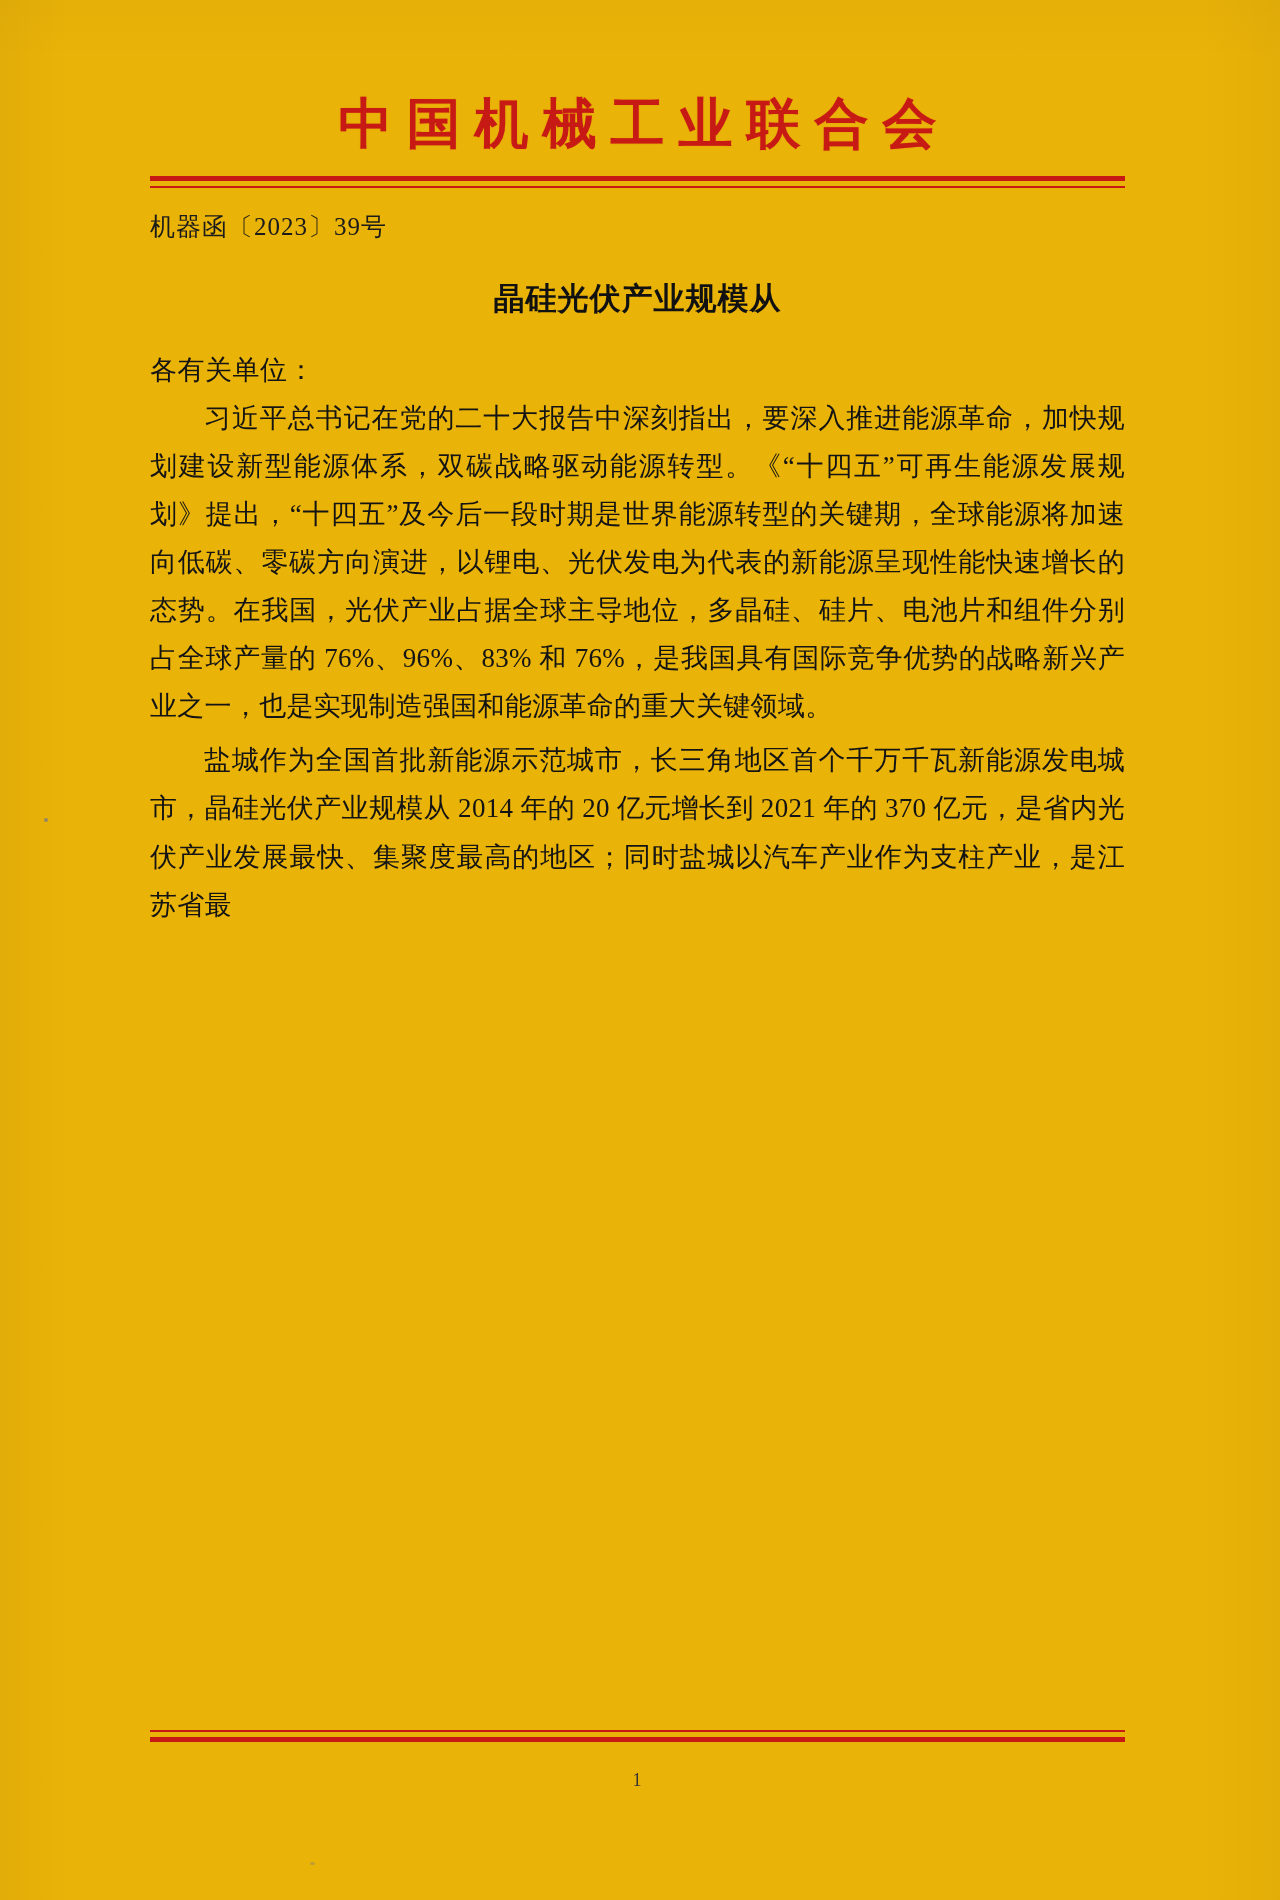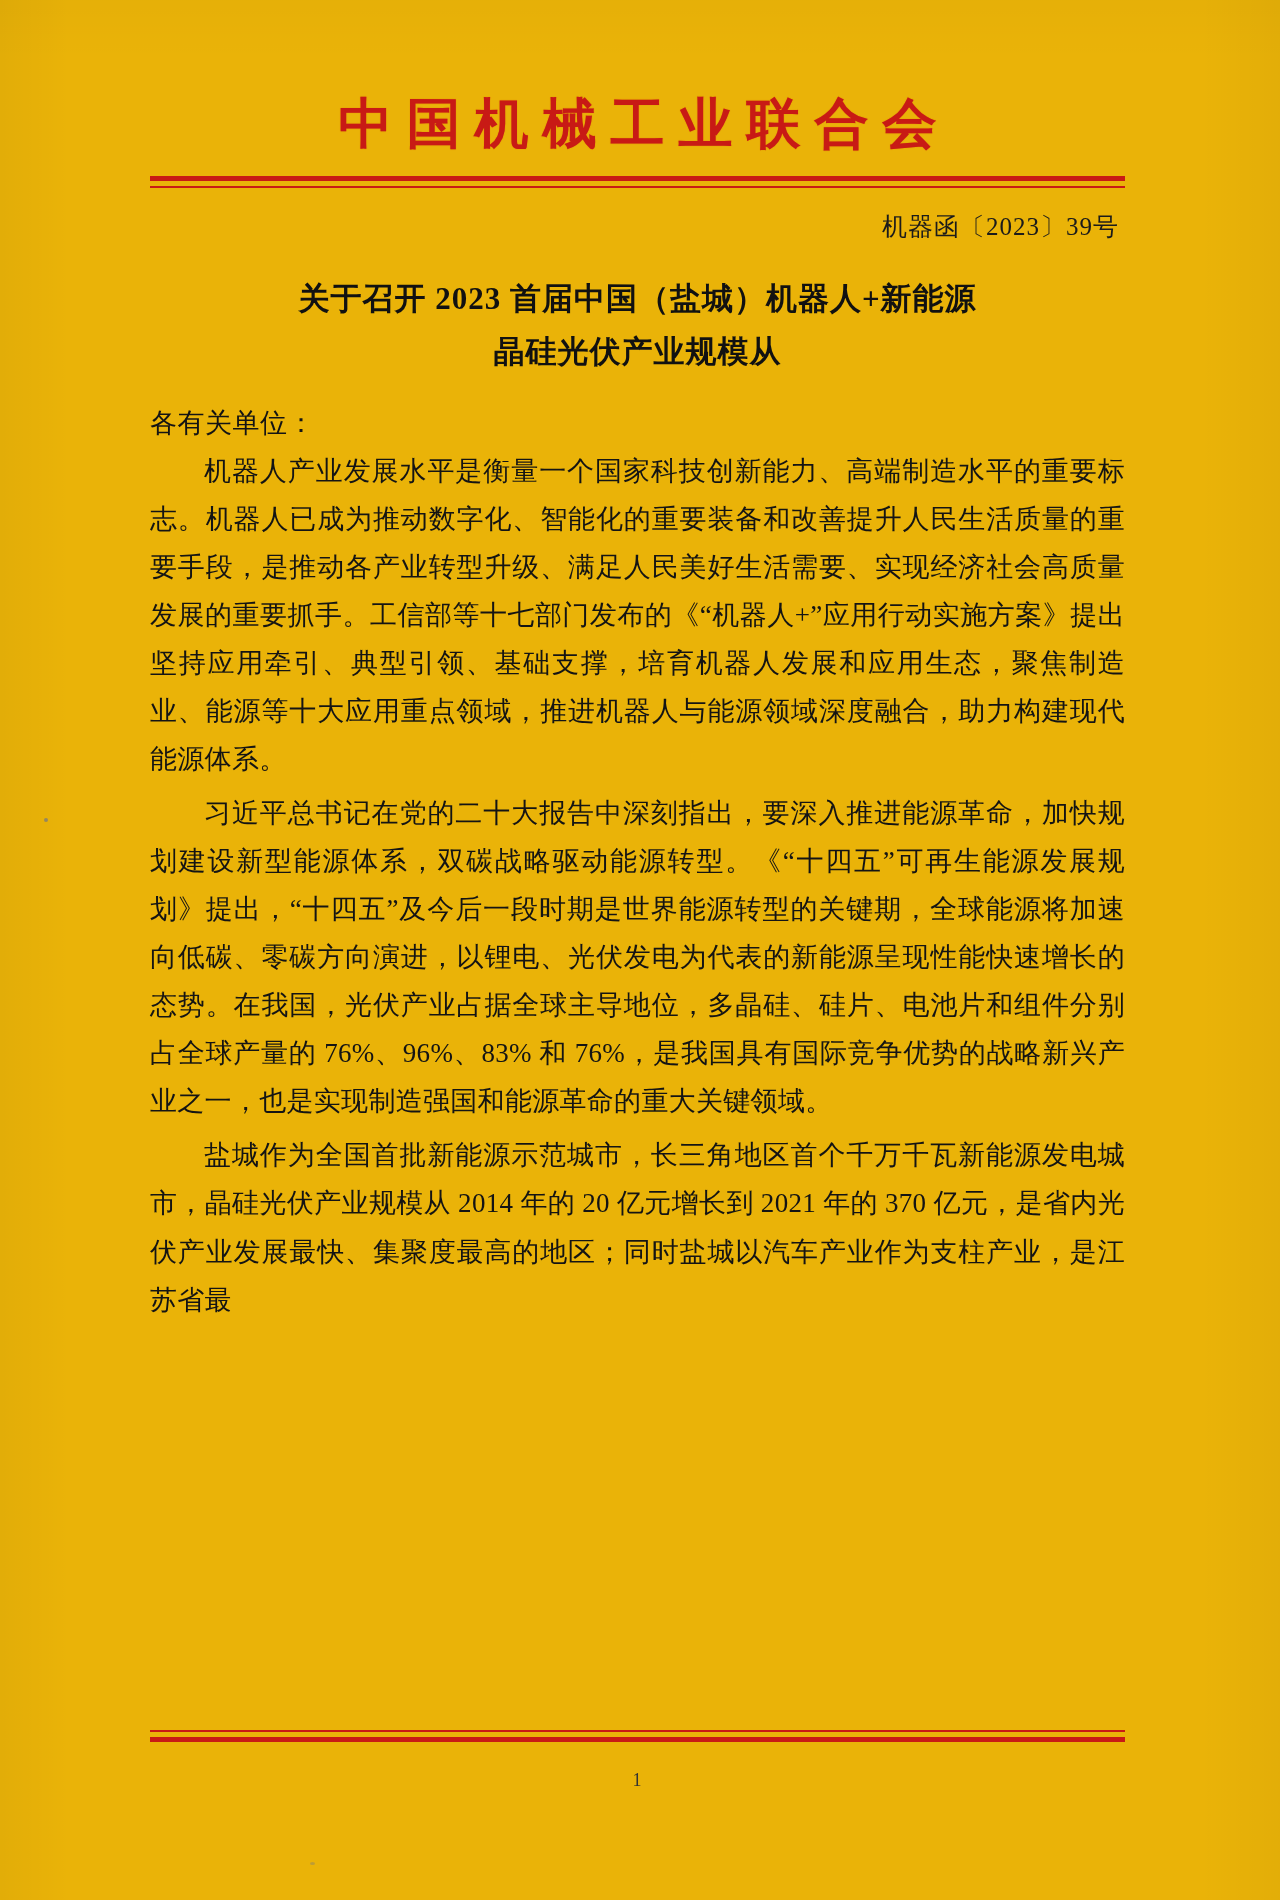--- a/index.html
+++ b/index.html
@@ -56,21 +56,20 @@
     width: 100%;
     margin: 0;
   }
   .rule-thin {
     height: 2px;
     background: #c81a15;
     width: 100%;
     margin-top: 5px;
   }
   .doc-number {
-    text-align: right;
     font-size: 25px;
     color: #1b1b1b;
     margin: 22px 6px 0 0;
     letter-spacing: 1px;
   }
   .title {
     text-align: center;
     font-size: 31px;
     font-weight: 700;
     color: #111;
@@ -138,27 +137,25 @@
   <div class="sheet">
 
     <div class="letterhead">中国机械工业联合会</div>
 
     <div class="rule-thick"></div>
     <div class="rule-thin"></div>
 
     <div class="doc-number">机器函〔2023〕39号</div>
 
     <div class="title">
-      <div>关于召开 2023 首届中国（盐城）机器人+新能源</div>
       <div>晶硅光伏产业规模从</div>
     </div>
 
     <div class="salutation">各有关单位：</div>
 
-    <p class="para">机器人产业发展水平是衡量一个国家科技创新能力、高端制造水平的重要标志。机器人已成为推动数字化、智能化的重要装备和改善提升人民生活质量的重要手段，是推动各产业转型升级、满足人民美好生活需要、实现经济社会高质量发展的重要抓手。工信部等十七部门发布的《“机器人+”应用行动实施方案》提出坚持应用牵引、典型引领、基础支撑，培育机器人发展和应用生态，聚焦制造业、能源等十大应用重点领域，推进机器人与能源领域深度融合，助力构建现代能源体系。</p>
 
     <p class="para">习近平总书记在党的二十大报告中深刻指出，要深入推进能源革命，加快规划建设新型能源体系，双碳战略驱动能源转型。《“十四五”可再生能源发展规划》提出，“十四五”及今后一段时期是世界能源转型的关键期，全球能源将加速向低碳、零碳方向演进，以锂电、光伏发电为代表的新能源呈现性能快速增长的态势。在我国，光伏产业占据全球主导地位，多晶硅、硅片、电池片和组件分别占全球产量的 76%、96%、83% 和 76%，是我国具有国际竞争优势的战略新兴产业之一，也是实现制造强国和能源革命的重大关键领域。</p>
 
     <p class="para">盐城作为全国首批新能源示范城市，长三角地区首个千万千瓦新能源发电城市，晶硅光伏产业规模从 2014 年的 20 亿元增长到 2021 年的 370 亿元，是省内光伏产业发展最快、集聚度最高的地区；同时盐城以汽车产业作为支柱产业，是江苏省最</p>
   </div>
 
   <div class="footer-zone">
     <div class="footer-rule-thin"></div>
     <div class="footer-rule-thick"></div>
     <div class="page-number">1</div>

